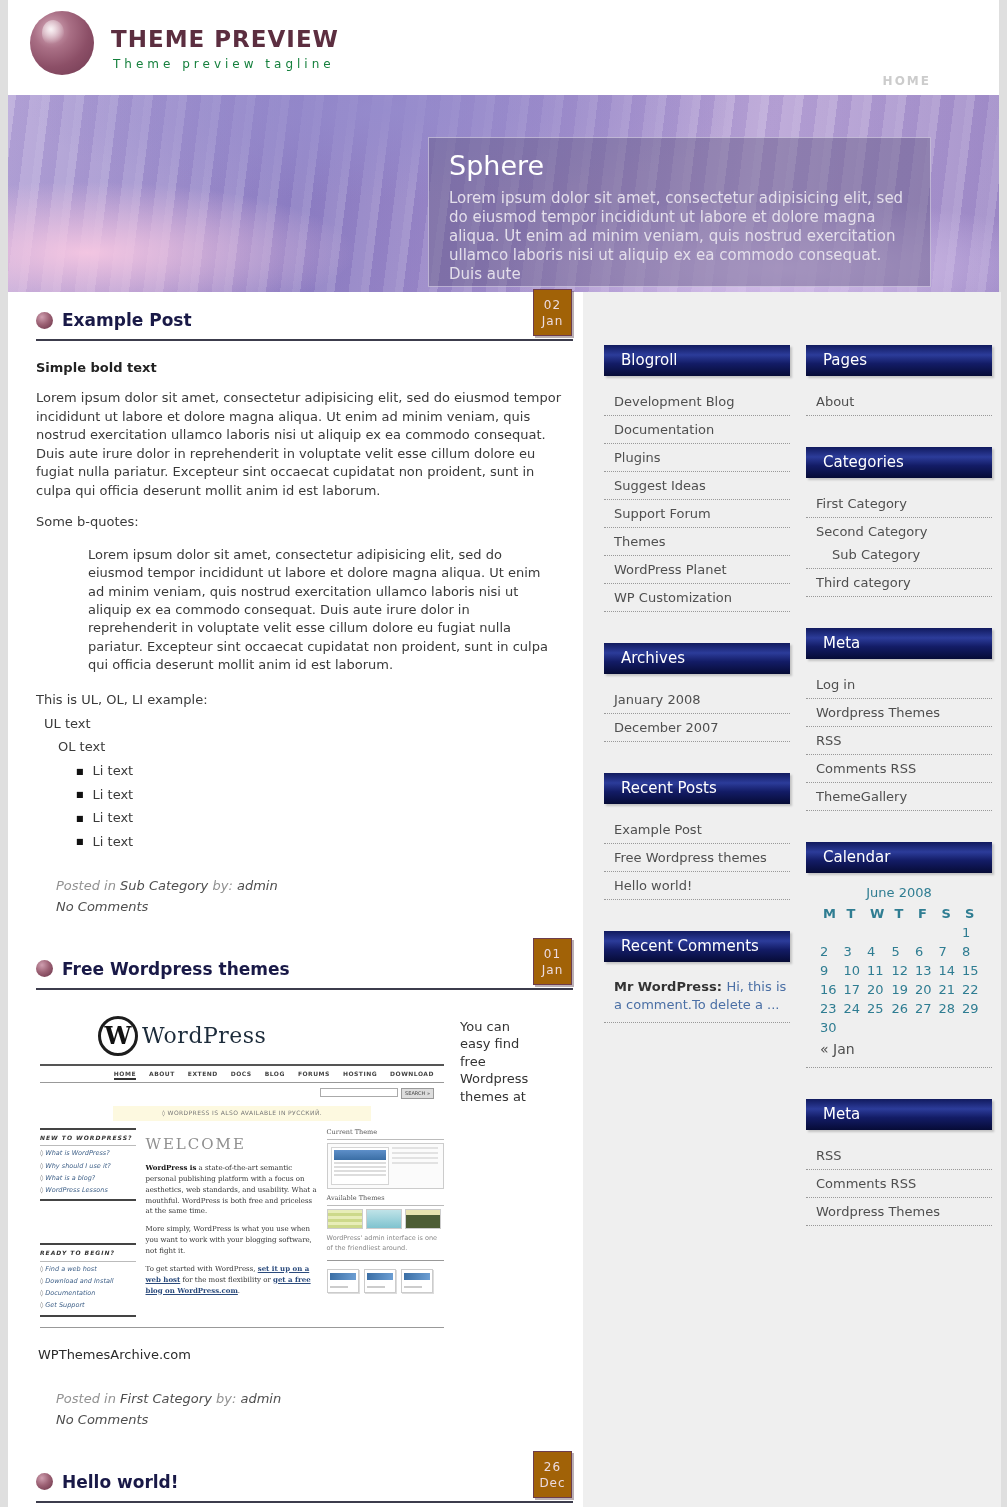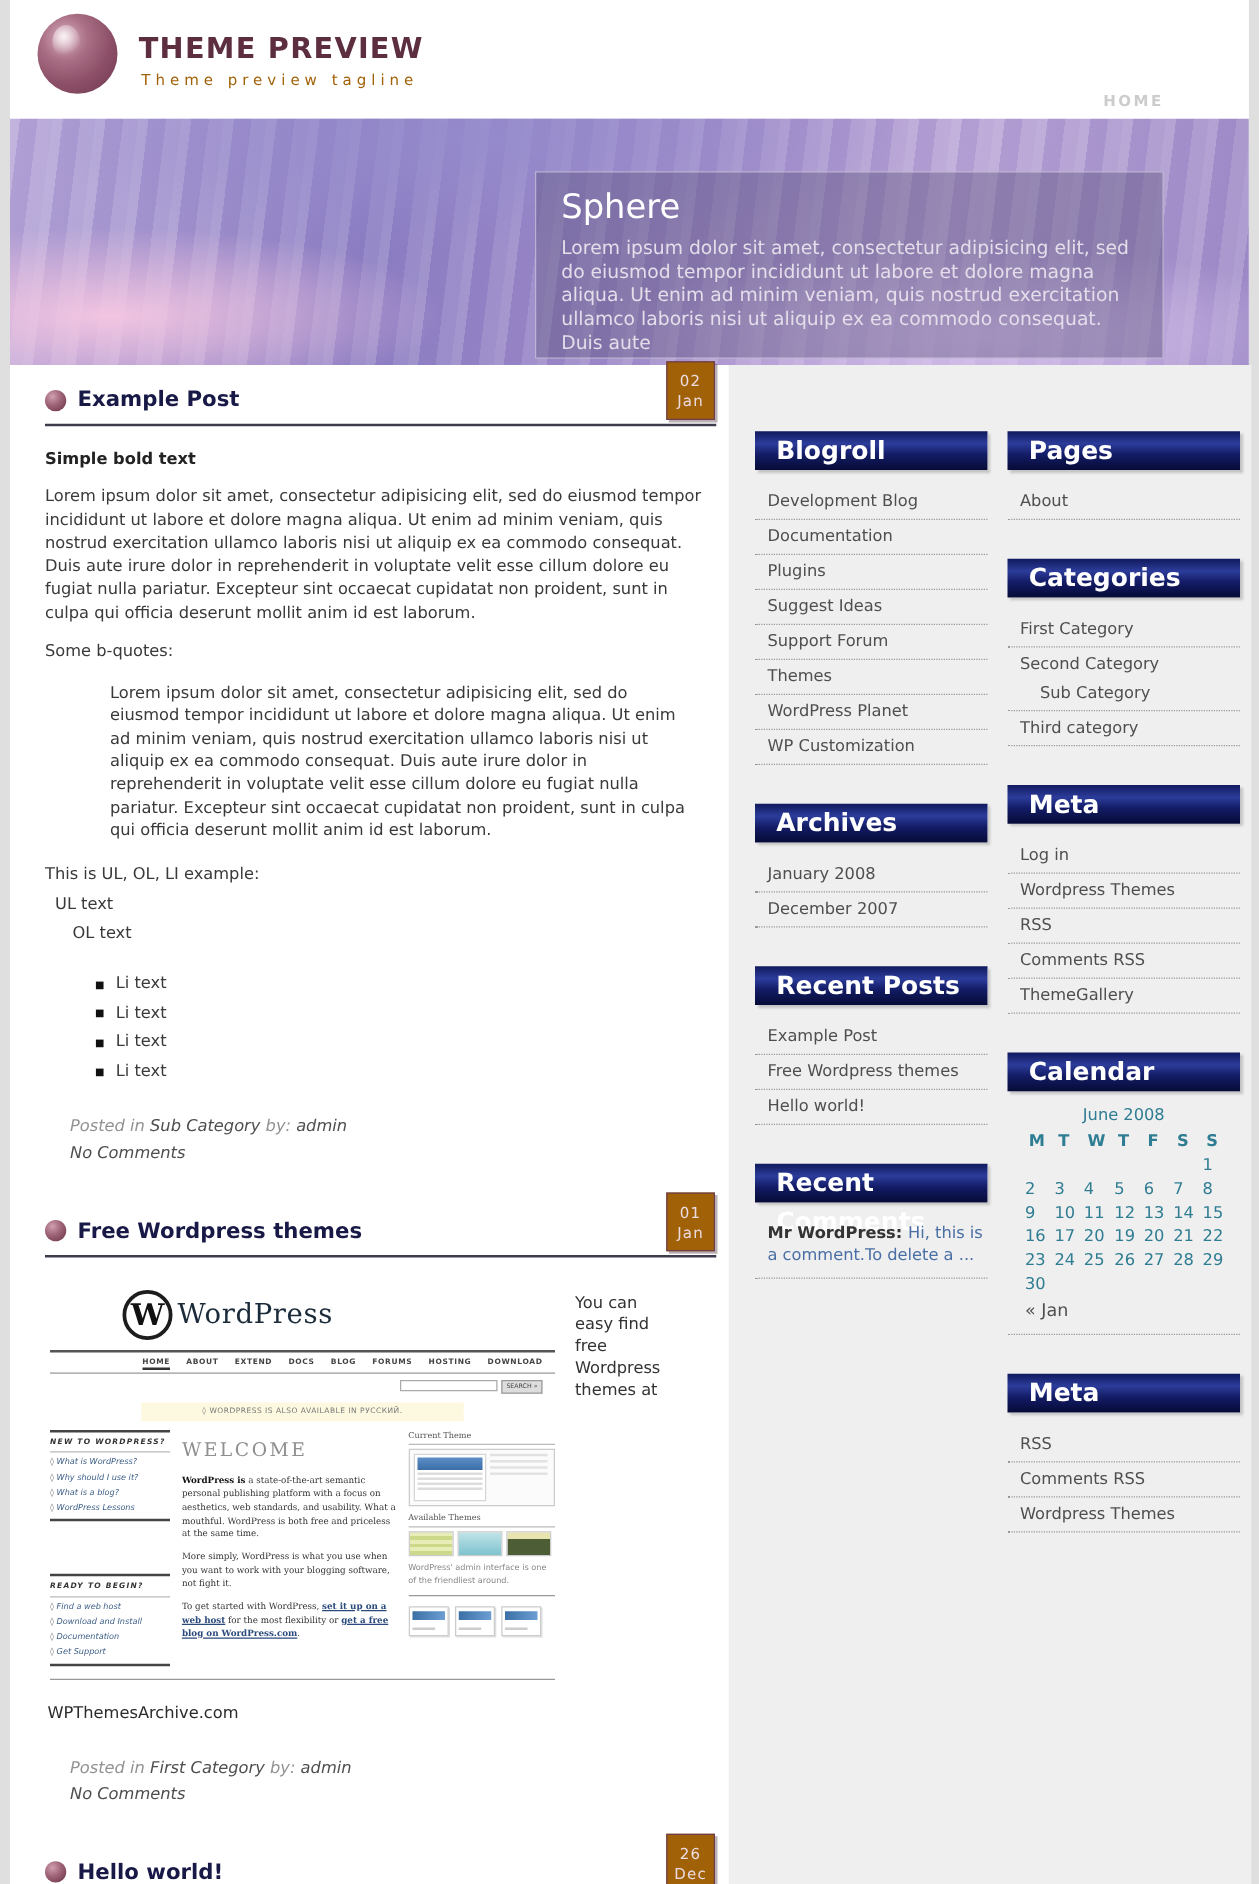--- a/index.html
+++ b/index.html
@@ -6,21 +6,21 @@
   html,body { background:#dfdfdf; font-family:"DejaVu Sans","Liberation Sans",sans-serif; }
   .page { width:991px; margin:0 auto; background:#fff; position:relative; }
 
   
   .site-header { height:95px; background:#fff; position:relative; }
   .logo-ball { position:absolute; left:22px; top:11px; width:64px; height:64px; border-radius:50%;
     background:radial-gradient(circle at 34% 30%, #d9aebe 0%, #a96f85 30%, #8c4f67 60%, #6f3950 100%); }
   .logo-ball::after { content:""; position:absolute; left:12px; top:9px; width:22px; height:26px; border-radius:50%;
     background:radial-gradient(circle at 40% 35%, rgba(255,255,255,0.85), rgba(255,255,255,0) 70%); }
   .site-title { position:absolute; left:103px; top:26px; font-size:23px; font-weight:bold; color:#5c2e40; letter-spacing:1px; }
-  .site-tagline { position:absolute; left:105px; top:57px; font-size:12px; color:#a16207; letter-spacing:4px; }
+  .site-tagline { position:absolute; left:105px; top:57px; font-size:12px; color:#15803d; letter-spacing:4px; }
   .top-nav { position:absolute; right:68px; top:74px; font-size:12px; font-weight:bold; color:#cccccc; letter-spacing:2px; text-decoration:none; cursor:pointer; }
 
   
   .hero { height:197px; position:relative; overflow:hidden;
     background:
       radial-gradient(ellipse 45% 60% at 8% 80%, rgba(246,199,226,0.95) 0%, rgba(246,199,226,0) 60%),
       radial-gradient(ellipse 55% 70% at 38% 8%, rgba(150,140,205,0.85) 0%, rgba(150,140,205,0) 65%),
       radial-gradient(ellipse 50% 60% at 78% 88%, rgba(218,196,238,0.9) 0%, rgba(218,196,238,0) 60%),
       repeating-linear-gradient(97deg, rgba(255,255,255,0.16) 0px 8px, rgba(140,120,190,0.14) 8px 22px, rgba(255,255,255,0.10) 22px 34px),
       linear-gradient(100deg, #b6a6d8 0%, #8a7cc2 30%, #a18cc9 55%, #b9a4d6 75%, #9d89c6 100%); }
@@ -44,21 +44,21 @@
     background:radial-gradient(circle at 35% 30%, #cf9fb0 0%, #9d6275 45%, #7a4256 80%, #693a4e 100%); }
   .date-badge { position:absolute; right:1px; top:-21px; width:39px; height:47px; background:#a16207;
     border:1px solid #6d3d4d; box-shadow:2px 2px 0 rgba(60,30,40,0.35); color:#ecdbe1;
     font-size:12px; text-align:center; padding-top:7px; line-height:1.35; letter-spacing:1px; }
   .post-body { font-size:13px; color:#3a3a3a; line-height:1.42; }
   .post-body p { margin-bottom:13px; }
   .bold-line { font-weight:bold; color:#222; margin-bottom:12px; }
   blockquote { margin:14px 20px 16px 52px; }
   .list-label { margin-bottom:6px; }
   .ul-line { margin-left:8px; margin-bottom:4px; }
-  .ol-line { margin-left:22px; margin-bottom:22px; }
+  .ol-line { margin-left:22px; margin-bottom:6px; }
   .li-line { margin-left:40px; margin-bottom:5px; display:flex; align-items:center; gap:9px; }
   .li-line::before { content:"■"; font-size:8px; color:#111; }
   .post-meta { margin:26px 0 0 20px; font-size:13px; color:#929292; line-height:1.45;font-style:italic; }
   .post-meta .cat-link, .post-meta .author-link { color:#4e4e4e; cursor:pointer; }
   .comments-link { display:block; color:#4e4e4e; cursor:pointer; margin-top:2px; }
 
   
   .post2-body { display:flex; gap:12px; }
   .wp-shot { width:412px; min-width:412px; background:#fff; padding:6px 4px; cursor:pointer; }
   .wp-head { position:relative; height:52px; border-bottom:2px solid #555; }
@@ -106,21 +106,21 @@
   .wp-mini-row { display:flex; gap:5px; }
   .wp-mini { width:32px; height:24px; background:#fff; border:1px solid #ccc; box-shadow:1px 1px 0 #ddd; position:relative; overflow:hidden; }
   .wp-mini::before { content:""; position:absolute; left:2px; top:3px; right:2px; height:7px; background:linear-gradient(100deg,#3a6ea5,#6d9fd4); }
   .wp-mini::after { content:""; position:absolute; left:2px; bottom:4px; width:60%; height:2px; background:#ccc; }
   .wp-bottom-rule { border-bottom:1px solid #999; margin-top:10px; }
   .side-note { width:72px; font-size:13px; color:#333; line-height:1.35; padding-top:10px; }
   .archive-link { display:block; font-size:13px; color:#2b2b2b; margin:12px 0 0 2px; cursor:pointer; }
 
   
   .widget { margin-bottom:31px; }
-  .widget-header { height:31px; line-height:31px; padding-left:17px; color:#fff; font-size:20px; font-weight:bold;
+  .widget-header { height:31px; line-height:31px; padding-left:17px; color:#fff; font-size:15px; font-weight:normal;
     background:linear-gradient(180deg,#111a5e 0%,#2c3c9a 32%,#131c66 60%,#060b36 100%);
     box-shadow:2px 2px 2px #c3c3c3; margin-bottom:12px; }
   .widget-list { list-style:none; }
   .widget-list li { font-size:13px; color:#4f4f4f; padding:6px 0 6px 10px; border-bottom:1px dotted #999; cursor:pointer; }
   .widget-list li.no-line { border-bottom:none; padding-bottom:2px; }
   .widget-list li.nested { padding-left:26px; }
   .comment-entry { font-size:13px; padding:4px 0 8px 10px; border-bottom:1px dotted #999; line-height:1.4; }
   .comment-author { font-weight:bold; color:#333; }
   .comment-text { color:#4a6fa5; cursor:pointer; }
 

